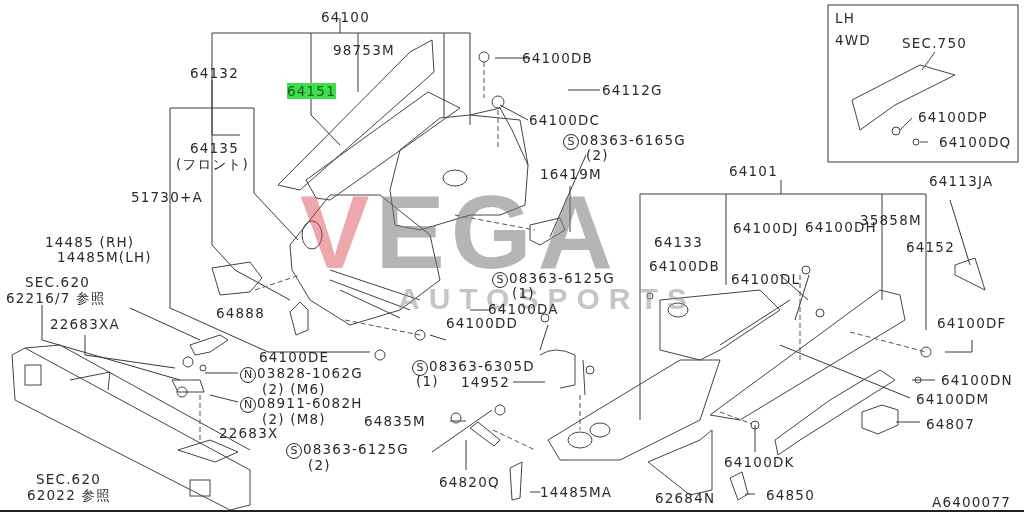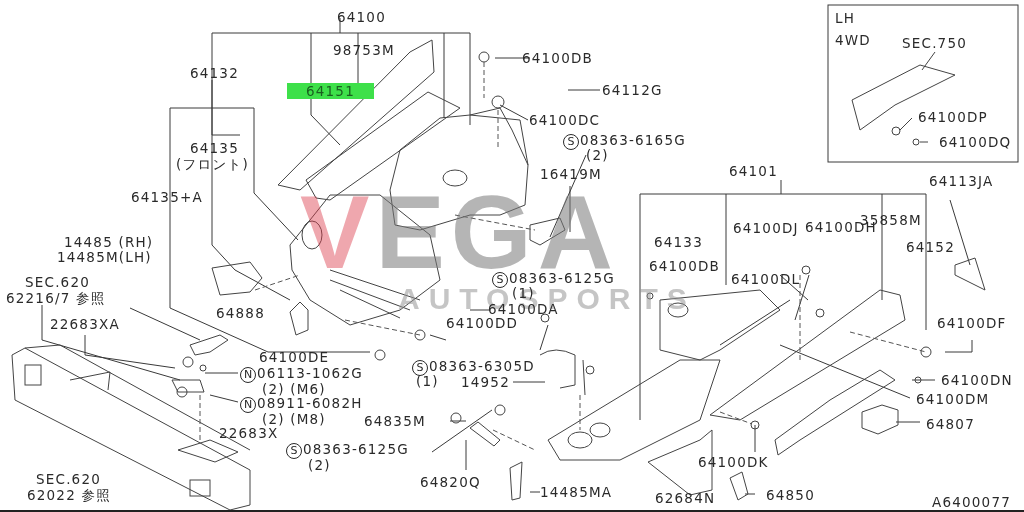--- a/index.html
+++ b/index.html
@@ -1,19 +1,19 @@
 <!DOCTYPE html>
 <html><head>
 <meta charset="utf-8">
 <style>
   html, body { margin: 0; padding: 0; background: #ffffff; }
   body { width: 1024px; height: 512px; overflow: hidden; position: relative; font-family: "DejaVu Sans Mono", monospace; }
   #stage { position: absolute; left: 0; top: 0; width: 1024px; height: 512px; }
   .lbl { position: absolute; font-family: "DejaVu Sans", sans-serif; font-size: 13.5px; color: #2a2a2a; letter-spacing: 1.2px; white-space: nowrap; line-height: 15px; }
-  .hl { background: #3ee04a; color: #1b5e20; padding: 0 19px; margin-top: 41px; }
+  .hl { background: #3ee04a; color: #1b5e20; padding: 0 0; margin-top: 41px; }
   .circ { display: inline-block; width: 14px; height: 14px; border: 1.2px solid #2a2a2a; border-radius: 50%; font-size: 11px; line-height: 14px; text-align: center; letter-spacing: 0; margin-right: 1px; vertical-align: 0px; }
   .wm { position: absolute; font-family: "Liberation Sans", sans-serif; font-weight: bold; white-space: nowrap; pointer-events: none; }
   .wm-vega { left: 300px; top: 182px; font-size: 104px; color: rgba(120,120,120,0.55); letter-spacing: 6px; line-height: 100px; }
   .wm-v { color: rgba(220,60,75,0.45); }
   .wm-auto { left: 398px; top: 282px; font-size: 30px; color: rgba(150,150,150,0.55); letter-spacing: 9px; }
   #bottom-rule { position: absolute; left: 0; top: 510px; width: 1024px; height: 2px; background: #222; }
 </style>
 </head>
 <body>
 
@@ -175,35 +175,35 @@
 
   <div class="wm wm-vega"><span class="wm-v">V</span><span>EGA</span></div>
   <div class="wm wm-auto">AUTOSPORTS</div>
 
   <div class="lbl" style="left:835px;top:11px">LH</div>
   <div class="lbl" style="left:835px;top:33px">4WD</div>
   <div class="lbl" style="left:902px;top:36px">SEC.750</div>
   <div class="lbl" style="left:918px;top:110px">64100DP</div>
   <div class="lbl" style="left:939px;top:135px">64100DQ</div>
 
-  <div class="lbl" style="left:337px;top:10px">64100</div>
+  <div class="lbl" style="left:321px;top:10px">64100</div>
   <div class="lbl" style="left:333px;top:43px">98753M</div>
   <div class="lbl" style="left:287px;top:84px"><span class="hl">64151</span></div>
   <div class="lbl" style="left:190px;top:66px">64132</div>
   <div class="lbl" style="left:190px;top:141px">64135</div>
   <div class="lbl" style="left:176px;top:157px">(フロント)</div>
-  <div class="lbl" style="left:131px;top:190px">64135+A</div>
-  <div class="lbl" style="left:64px;top:235px">14485 (RH)</div>
+  <div class="lbl" style="left:131px;top:190px">51730+A</div>
+  <div class="lbl" style="left:45px;top:235px">14485 (RH)</div>
   <div class="lbl" style="left:57px;top:250px">14485M(LH)</div>
   <div class="lbl" style="left:25px;top:275px">SEC.620</div>
   <div class="lbl" style="left:6px;top:291px">62216/7 参照</div>
   <div class="lbl" style="left:50px;top:317px">22683XA</div>
   <div class="lbl" style="left:216px;top:306px">64888</div>
   <div class="lbl" style="left:259px;top:350px">64100DE</div>
-  <div class="lbl" style="left:240px;top:366px"><span class="circ">N</span><span>06113-1062G</span></div>
+  <div class="lbl" style="left:240px;top:366px"><span class="circ">N</span><span>03828-1062G</span></div>
   <div class="lbl" style="left:262px;top:382px">(2)  (M6)</div>
   <div class="lbl" style="left:240px;top:396px"><span class="circ">N</span><span>08911-6082H</span></div>
   <div class="lbl" style="left:262px;top:412px">(2)  (M8)</div>
   <div class="lbl" style="left:219px;top:426px">22683X</div>
   <div class="lbl" style="left:286px;top:442px"><span class="circ">S</span><span>08363-6125G</span></div>
   <div class="lbl" style="left:308px;top:458px">(2)</div>
   <div class="lbl" style="left:36px;top:472px">SEC.620</div>
   <div class="lbl" style="left:27px;top:488px">62022 参照</div>
 
   <div class="lbl" style="left:522px;top:51px">64100DB</div>
@@ -214,34 +214,34 @@
   <div class="lbl" style="left:540px;top:167px">16419M</div>
   <div class="lbl" style="left:654px;top:235px">64133</div>
   <div class="lbl" style="left:492px;top:271px"><span class="circ">S</span><span>08363-6125G</span></div>
   <div class="lbl" style="left:512px;top:286px">(1)</div>
   <div class="lbl" style="left:488px;top:302px">64100DA</div>
   <div class="lbl" style="left:446px;top:316px">64100DD</div>
   <div class="lbl" style="left:412px;top:359px"><span class="circ">S</span><span>08363-6305D</span></div>
   <div class="lbl" style="left:416px;top:374px">(1)</div>
   <div class="lbl" style="left:461px;top:375px">14952</div>
   <div class="lbl" style="left:364px;top:414px">64835M</div>
-  <div class="lbl" style="left:420px;top:475px">64820Q</div>
+  <div class="lbl" style="left:439px;top:475px">64820Q</div>
   <div class="lbl" style="left:540px;top:485px">14485MA</div>
 
   <div class="lbl" style="left:729px;top:164px">64101</div>
   <div class="lbl" style="left:733px;top:221px">64100DJ</div>
   <div class="lbl" style="left:805px;top:220px">64100DH</div>
   <div class="lbl" style="left:860px;top:213px">35858M</div>
   <div class="lbl" style="left:906px;top:240px">64152</div>
   <div class="lbl" style="left:929px;top:174px">64113JA</div>
   <div class="lbl" style="left:649px;top:259px">64100DB</div>
   <div class="lbl" style="left:731px;top:272px">64100DL</div>
   <div class="lbl" style="left:937px;top:316px">64100DF</div>
   <div class="lbl" style="left:941px;top:373px">64100DN</div>
   <div class="lbl" style="left:916px;top:392px">64100DM</div>
   <div class="lbl" style="left:926px;top:417px">64807</div>
-  <div class="lbl" style="left:698px;top:455px">64100DK</div>
+  <div class="lbl" style="left:724px;top:455px">64100DK</div>
   <div class="lbl" style="left:655px;top:491px">62684N</div>
   <div class="lbl" style="left:766px;top:488px">64850</div>
 
   <div class="lbl" style="left:932px;top:495px">A6400077</div>
   <div id="bottom-rule"></div>
 </div>
 
 </body></html>

